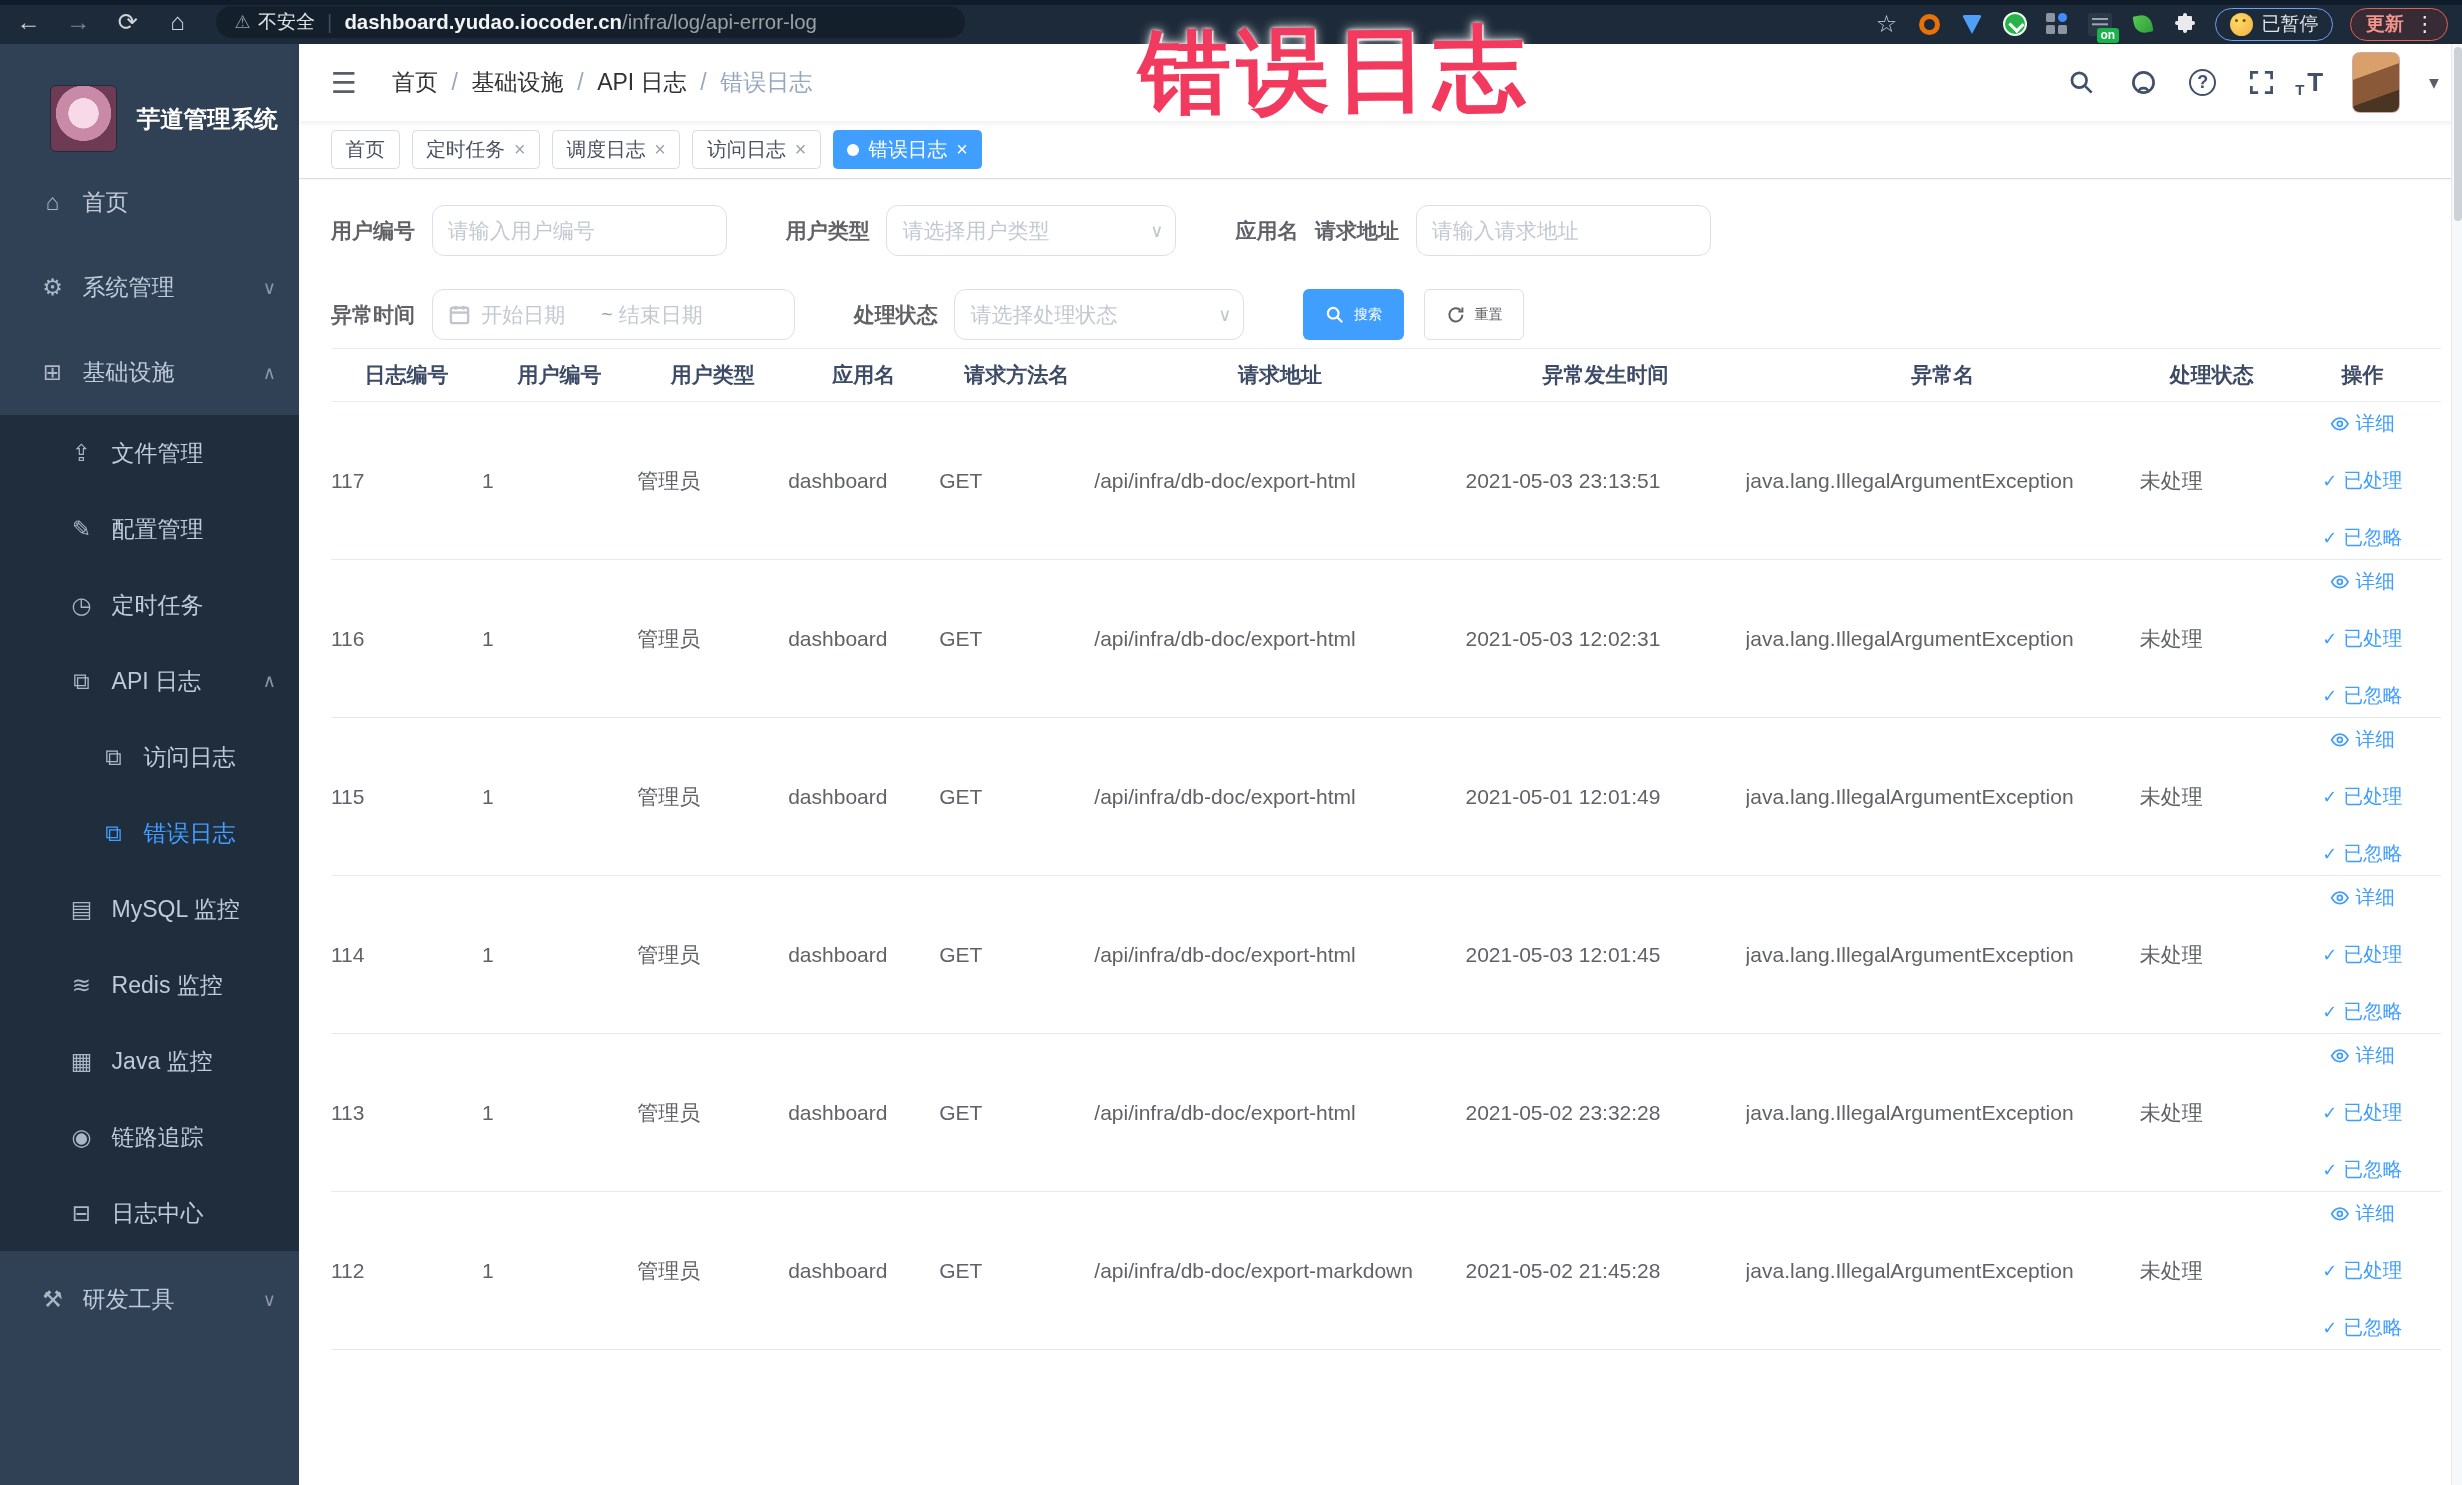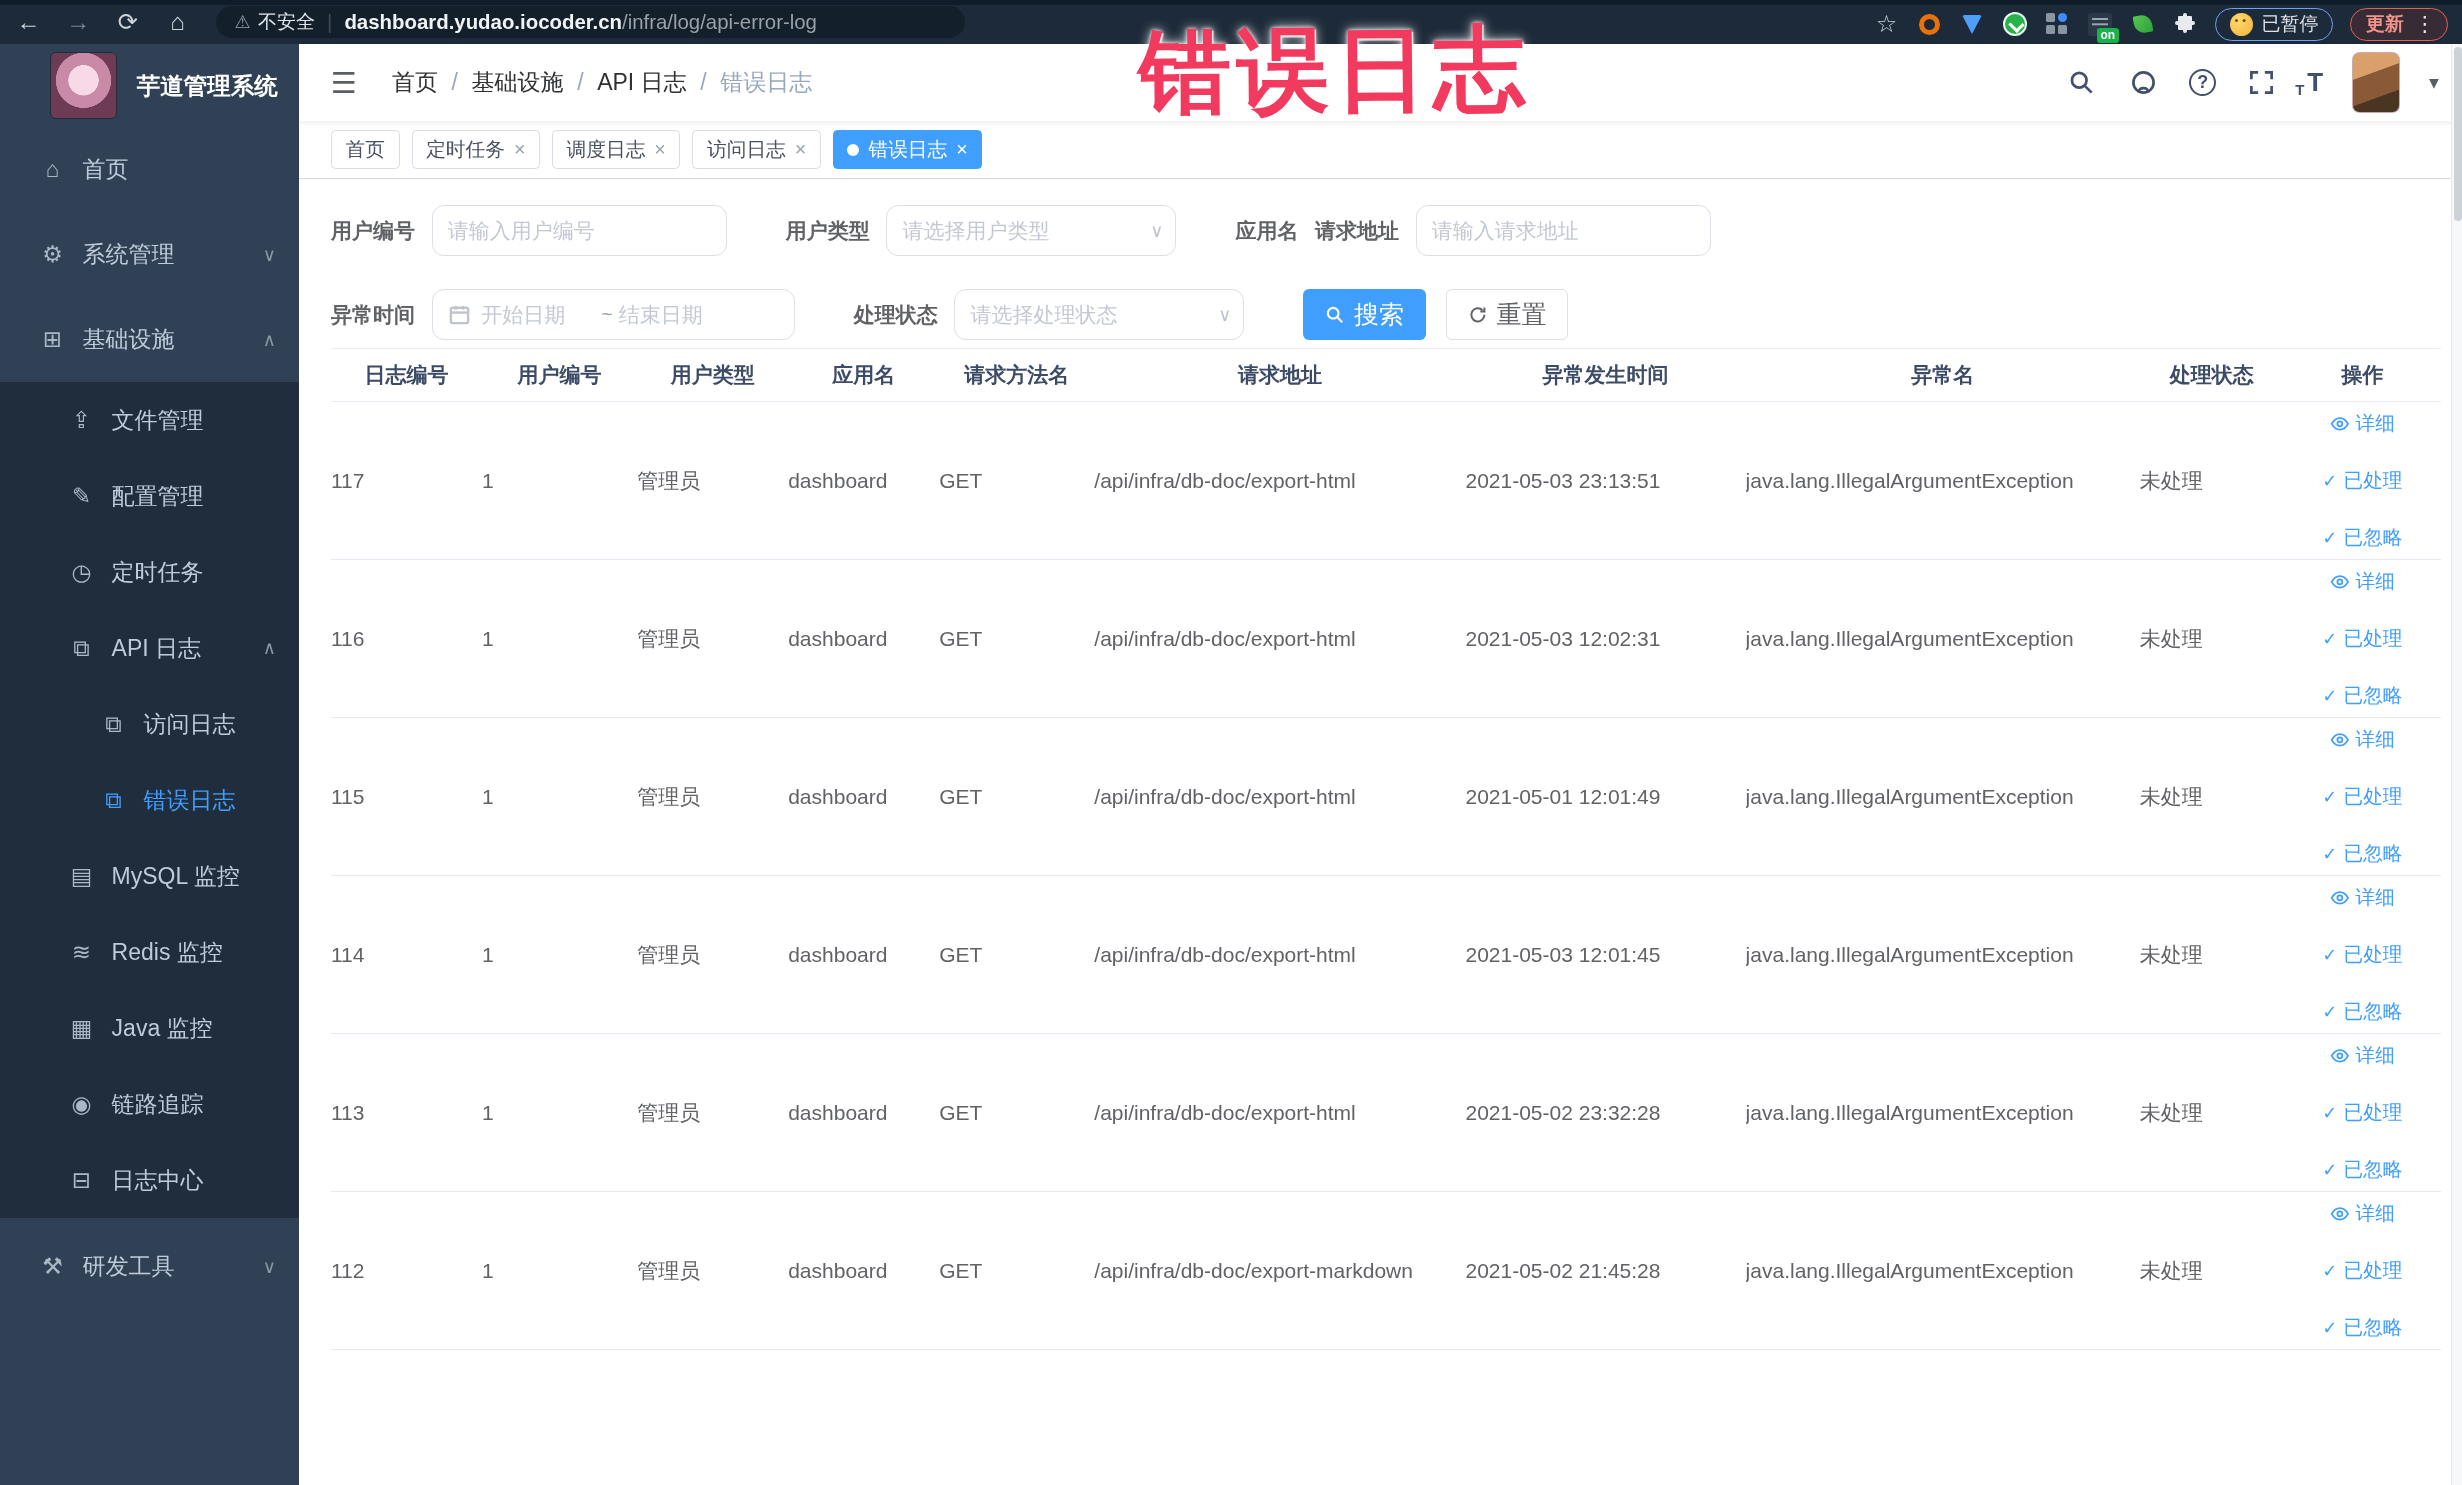--- a/index.html
+++ b/index.html
@@ -42,21 +42,21 @@
   .update-pill { height:33px; border:1.5px solid #e4614f; border-radius:16.7px; background:rgba(217,48,37,.14);
     display:flex; align-items:center; gap:10.6px; padding:0 12px 0 15px; }
   .update-pill .upd { color:#f2948a; font-size:19px; font-weight:700; }
   .update-pill .dots { color:#e8eaed; font-size:21px; }
 
   
   .app { position:absolute; left:0; top:44px; width:2462px; height:1442px; display:flex; }
 
   
   .sidebar { width:299px; height:100%; background:#304156; flex:none; position:relative; }
-  .logo-row { height:83px; display:flex; align-items:center; padding-left:50px; gap:19.7px; }
+  .logo-row { height:83px; display:flex; align-items:center; padding-left:50px; gap:19.7px;margin-top:33px; }
   .logo-img { width:67px; height:67px; border-radius:6px;
     background:radial-gradient(circle at 50% 42%,#f7d9e8 0 30%,#c98aa8 31% 55%,#6e3b55 56% 100%); border:0.8px solid #1f2d3d; }
   .logo-title { color:#fff; font-size:23.5px; font-weight:700; }
   .menu-item { height:85px; display:flex; align-items:center; color:#bfcbd9; font-size:23px; padding-left:36px; position:relative; cursor:pointer; }
   .menu-item .mi { width:33px; margin-right:13.6px; font-size:23px; color:#aab7c5; text-align:center; flex:none; }
   .menu-item .arrow { position:absolute; right:23px; font-size:18px; color:#8a97a5; }
   .submenu { background:#1f2d3d; }
   .submenu .menu-item { height:76px; padding-left:65px; }
   .submenu .menu-item.lvl3 { padding-left:97px; }
   .menu-item.active { color:#409eff; }
@@ -101,21 +101,21 @@
     padding:0 15px; margin-right:59px; position:relative; }
   .f-input input { border:none; outline:none; font-size:21px; color:#606266; width:100%; background:transparent;
     font-family:"Liberation Sans","DejaVu Sans",sans-serif; }
   .f-input input::placeholder { color:#c3c8d2; }
   .w390 { width:295px; } .w383 { width:290px; } .w480 { width:363px; }
   .sel-chevron { position:absolute; right:12px; color:#c0c4cc; font-size:18px; pointer-events:none; }
   .cal-ico { width:23px; height:23px; margin-right:10.6px; flex:none; }
   .cal-ico rect { fill:none; stroke:#c0c4cc; stroke-width:2.5; }
   .cal-ico line { stroke:#c0c4cc; stroke-width:2.5; }
   .range-sep { color:#9aa2ad; font-size:19.7px; padding:0 6px; flex:none; }
-  .btn { height:51px; border-radius:6px; font-size:25px; display:inline-flex; align-items:center; justify-content:center;
+  .btn { height:51px; border-radius:6px; font-size:14px; display:inline-flex; align-items:center; justify-content:center;
     gap:9px; padding:0 21px; cursor:pointer; border:1.5px solid transparent; }
   .btn-primary { background:#409eff; color:#fff; margin-right:19.7px; }
   .btn-plain { background:#fff; border-color:#dcdfe6; color:#606266; }
   .btn svg { width:19.7px; height:19.7px; }
   .btn-warning { background:#fdf6ec; border-color:#f5dab1; color:#e6a23c; height:48px; font-size:20.4px; }
 
   .toolbar-row { display:flex; align-items:center; justify-content:space-between; margin-top:35px; padding-right:23px; }
   .tool-circles { display:flex; gap:16.7px; }
   .circle-btn { width:48px; height:48px; border-radius:50%; border:1.5px solid #d5d7de; background:#fff;
     display:flex; align-items:center; justify-content:center; }

